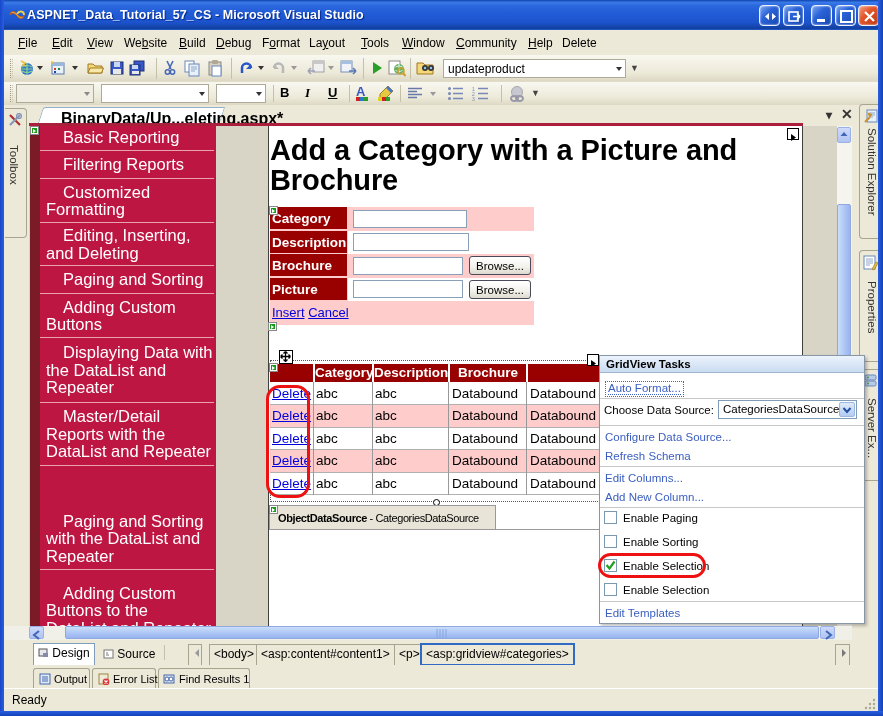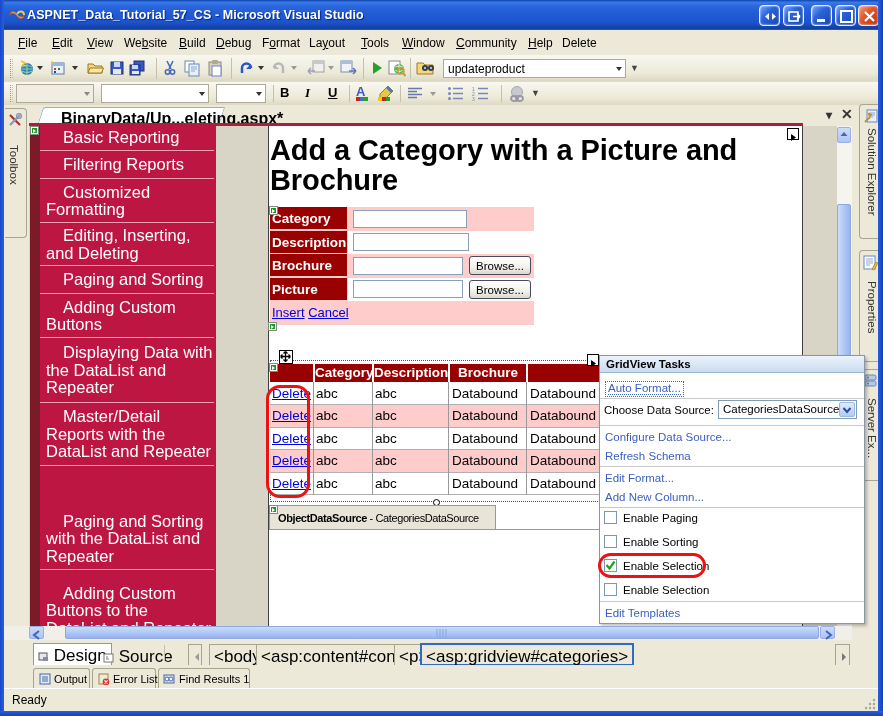--- a/index.html
+++ b/index.html
@@ -69,21 +69,21 @@
 #popup .hdr{position:absolute;left:0;top:0;width:100%;height:17px;background:linear-gradient(180deg,#ecf3fc,#c9dcf2);border-bottom:1px solid #9eb6ce;font-weight:bold;padding:2px 0 0 6px}
 #popup .bl{position:absolute;left:5px;color:#3b5fc0;white-space:nowrap}
 #popup .sep{position:absolute;left:0;width:100%;height:1px;background:#c9c9c9}
 #popup .cb{position:absolute;left:4px;width:13px;height:13px;background:#fff;border:1px solid #7a98af}
 #popup .cblbl{position:absolute;left:23px;color:#000;white-space:nowrap}
 .stag{width:12px;height:12px;background:#fff;border:1.5px solid #000}
 .sbtn{position:absolute;width:15px;height:13px;background:linear-gradient(180deg,#cfdafb,#b0c3f0);border:1px solid #98b0e8;border-radius:2px}
 
 #hsb{left:4px;top:626px;width:848px;height:14px;background:#f0efe8}
 #navbar{left:4px;top:640px;width:874px;height:25px;background:#ece9d8;font-size:11px}
-.chip{position:absolute;top:4px;height:23px;border:1px solid #a8a58f;background:#ece9d8;font-size:17px;padding:2px 4px 0 4px;white-space:nowrap}
+.chip{position:absolute;top:4px;height:23px;border:1px solid #a8a58f;background:#ece9d8;font-size:12px;padding:2px 4px 0 4px;white-space:nowrap}
 #bottabs{left:4px;top:665px;width:874px;height:23px;background:#ece9d8}
 .btab{position:absolute;top:3px;height:20px;border:1px solid #a8a58f;border-bottom:none;border-radius:3px 3px 0 0;background:#ece9d8;font-size:11px;padding:4px 6px 0 20px;white-space:nowrap}
 #status{left:4px;top:688px;width:874px;height:23px;background:#ece9d8;border-top:1px solid #fff;font-size:12px}
 </style></head>
 <body>
 <div id="win">
 
   <div id="title" class="abs">
     <svg class="abs" style="left:8px;top:6px" width="18" height="18" viewBox="0 0 18 18">
         <path d="M2 9 C2 4.5 7 4.5 9 8 C11 11.5 16 11.5 16 9 C16 13.5 11 13.5 9 10 C7 6.5 2 6.5 2 9Z" fill="#f0b040" stroke="#c05818" stroke-width="1"></path>
@@ -461,21 +461,21 @@
     <div style="position:absolute;left:118px;top:44px;width:139px;height:19px;background:#fff;border:1px solid #7f9db9">
       <span style="position:absolute;left:4px;top:2px">CategoriesDataSource</span>
       <div style="position:absolute;right:1px;top:1px;width:16px;height:15px;background:linear-gradient(180deg,#dfeafa,#b4ccf2);border:1px solid #9cb8e2;border-radius:2px"><svg width="14" height="13">
             <path d="M3.5 5 L7 9 L10.5 5" stroke="#2050a0" stroke-width="2" fill="none"></path>
           </svg></div>
     </div>
     <div class="sep" style="top:69px"></div>
     <div class="bl" style="top:75px">Configure Data Source...</div>
     <div class="bl" style="top:94px">Refresh Schema</div>
     <div class="sep" style="top:110px"></div>
-    <div class="bl" style="top:116px">Edit Format...</div>
+    <div class="bl" style="top:116px">Edit Columns...</div>
     <div class="bl" style="top:135px">Add New Column...</div>
     <div class="sep" style="top:151px"></div>
     <div class="cb" style="top:155px"></div>
       <div class="cblbl" style="top:156px">Enable Paging</div>
     <div class="cb" style="top:179px"></div>
       <div class="cblbl" style="top:180px">Enable Sorting</div>
     <div class="cb" style="top:203px"><svg width="11" height="11">
           <path d="M1.5 5 L4.5 8.5 L9.5 1.5" stroke="#21a121" stroke-width="2.2" fill="none"></path>
         </svg></div>
       <div class="cblbl" style="top:204px">Enable Selection</div>

